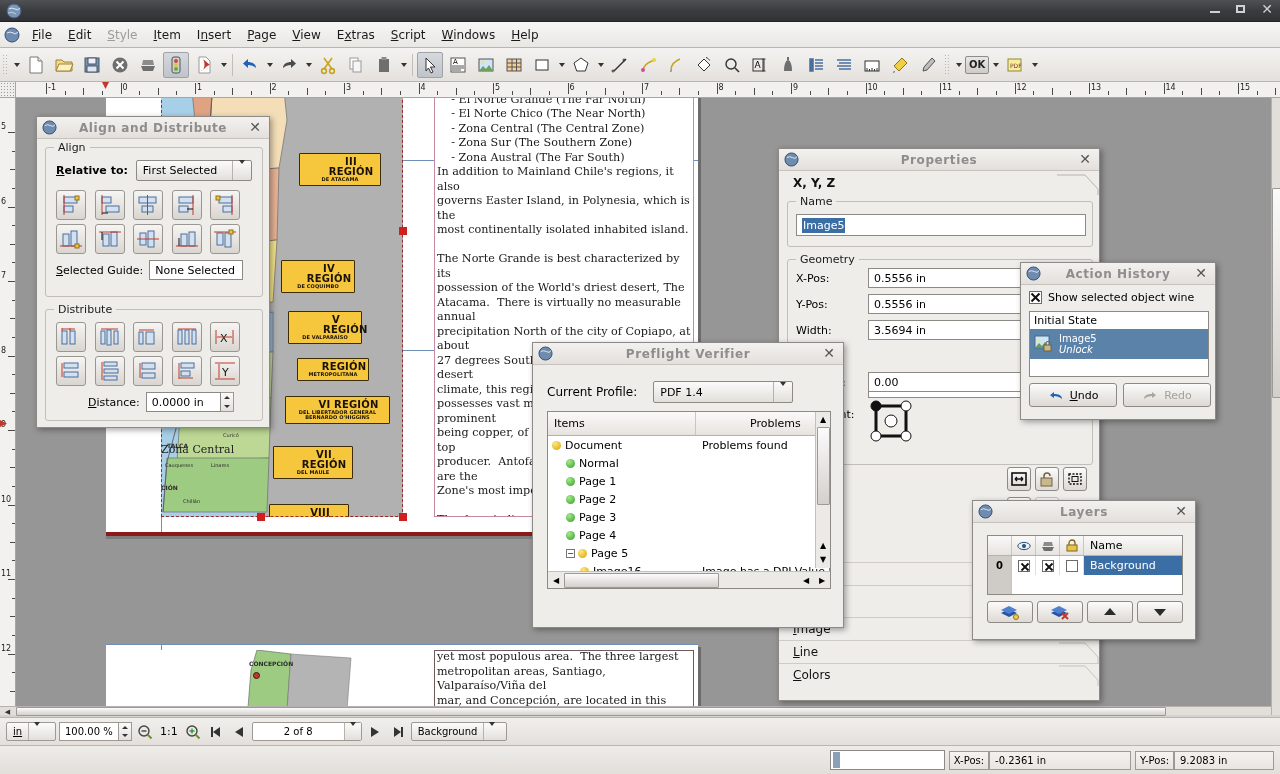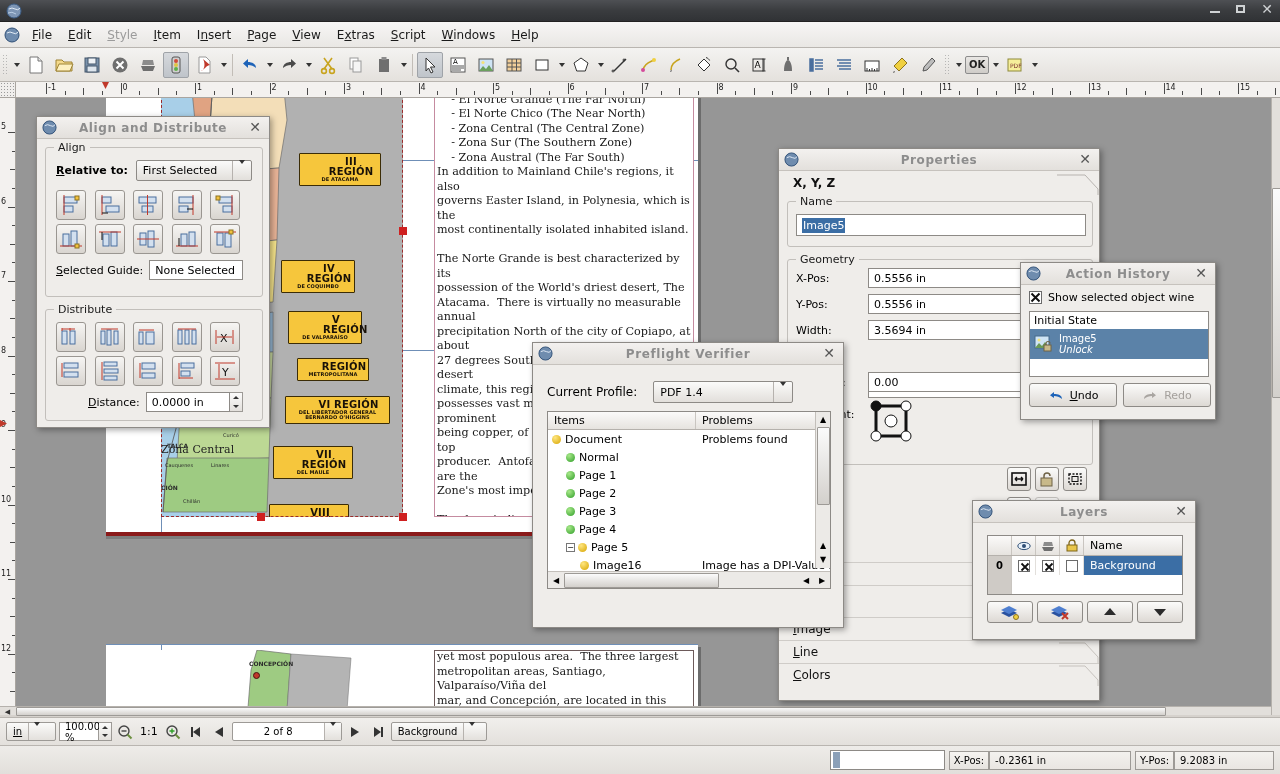--- a/index.html
+++ b/index.html
@@ -121,21 +121,21 @@
   .abtn { border:1px solid #8d8a86; background:linear-gradient(to bottom,#fbfbfa,#ddd9d4);
      border-radius:3px; display:flex;align-items:center;justify-content:center; cursor:default;}
   .abtn.dis { color:#a4a09c; }
 
   
   .aicon { width:30px; height:30px; border:1px solid #9a9691; border-radius:3px;
      background:linear-gradient(to bottom,#f6f5f3,#d9d5d0); display:inline-flex;align-items:center;justify-content:center;
      margin-right:5px; cursor:default;}
 
   
-  .treehdr{ display:flex; height:18px; background:linear-gradient(to bottom,#fbfaf9,#e6e3df); border-bottom:1px solid #b5b1ac; font-size:11px;}
+  .treehdr{ display:flex; height:24px; background:linear-gradient(to bottom,#fbfaf9,#e6e3df); border-bottom:1px solid #b5b1ac; font-size:11px;gap:48px;}
   .treehdr div{ display:flex;align-items:center;padding:0 6px; border-right:1px solid #c9c5c0;}
   .trow{ display:flex; align-items:center; height:18px; font-size:11px; }
   .dotg,.doty,.dotr{width:9px;height:9px;border-radius:50%;margin-right:4px;display:inline-block;}
   .dotg{background:radial-gradient(circle at 35% 30%,#a8e88a,#2f9e28);}
   .doty{background:radial-gradient(circle at 35% 30%,#ffe680,#d6a400);}
 
   .sel { background:#5b82a8; color:#fff; }
   .selname { background:#3b6ea5; color:#fff; }
 
   
@@ -909,21 +909,21 @@
             <svg width="24" height="22">
               <text x="9" y="16" font-size="11" font-family="DejaVu Sans" fill="#111">Y</text>
               <path d="M2 3h20M2 19h20" stroke="#c0392b"></path>
               <path d="M6 4v14" stroke="#c0392b"></path>
             </svg>
           </div>
       </div>
 
       <div style="position:absolute;left:42px;top:82px;display:flex;align-items:center;">
         <span style="font-size:11px;"><u>D</u>istance:</span>
-        <div class="fld" style="margin-left:6px;width:84px;">
+        <div class="fld" style="margin-left:6px;width:75px;">
           <span>0.0000 in</span>
         </div>
         <div class="sb-spin" style="height:20px;">
           <div class="up"></div>
             <div class="dn"></div>
         </div>
       </div>
     </div>
   </div>
 
@@ -1298,21 +1298,21 @@
     </div>
   </div>
 
   <div class="statusbar">
     <div class="sb-combo" style="width:50px;text-decoration:underline;">
       <span class="txt">in</span>
       <span class="arrowbox">
           <span class="sb-arrow"></span>
         </span>
     </div>
-    <div class="sb-field" style="width:40px;">
+    <div class="sb-field" style="width:60px;">
       <span>100.00 %</span>
     </div>
     <div class="sb-spin" style="margin-left:-3px;">
       <div class="up"></div>
         <div class="dn"></div>
     </div>
     <div class="navbtn">
       <svg width="16" height="16">
           <circle cx="7" cy="7" r="5" fill="none" stroke="#444" stroke-width="1.4"></circle>
           <path d="M10.5 10.5l4 4" stroke="#6b8f3e" stroke-width="2"></path>

